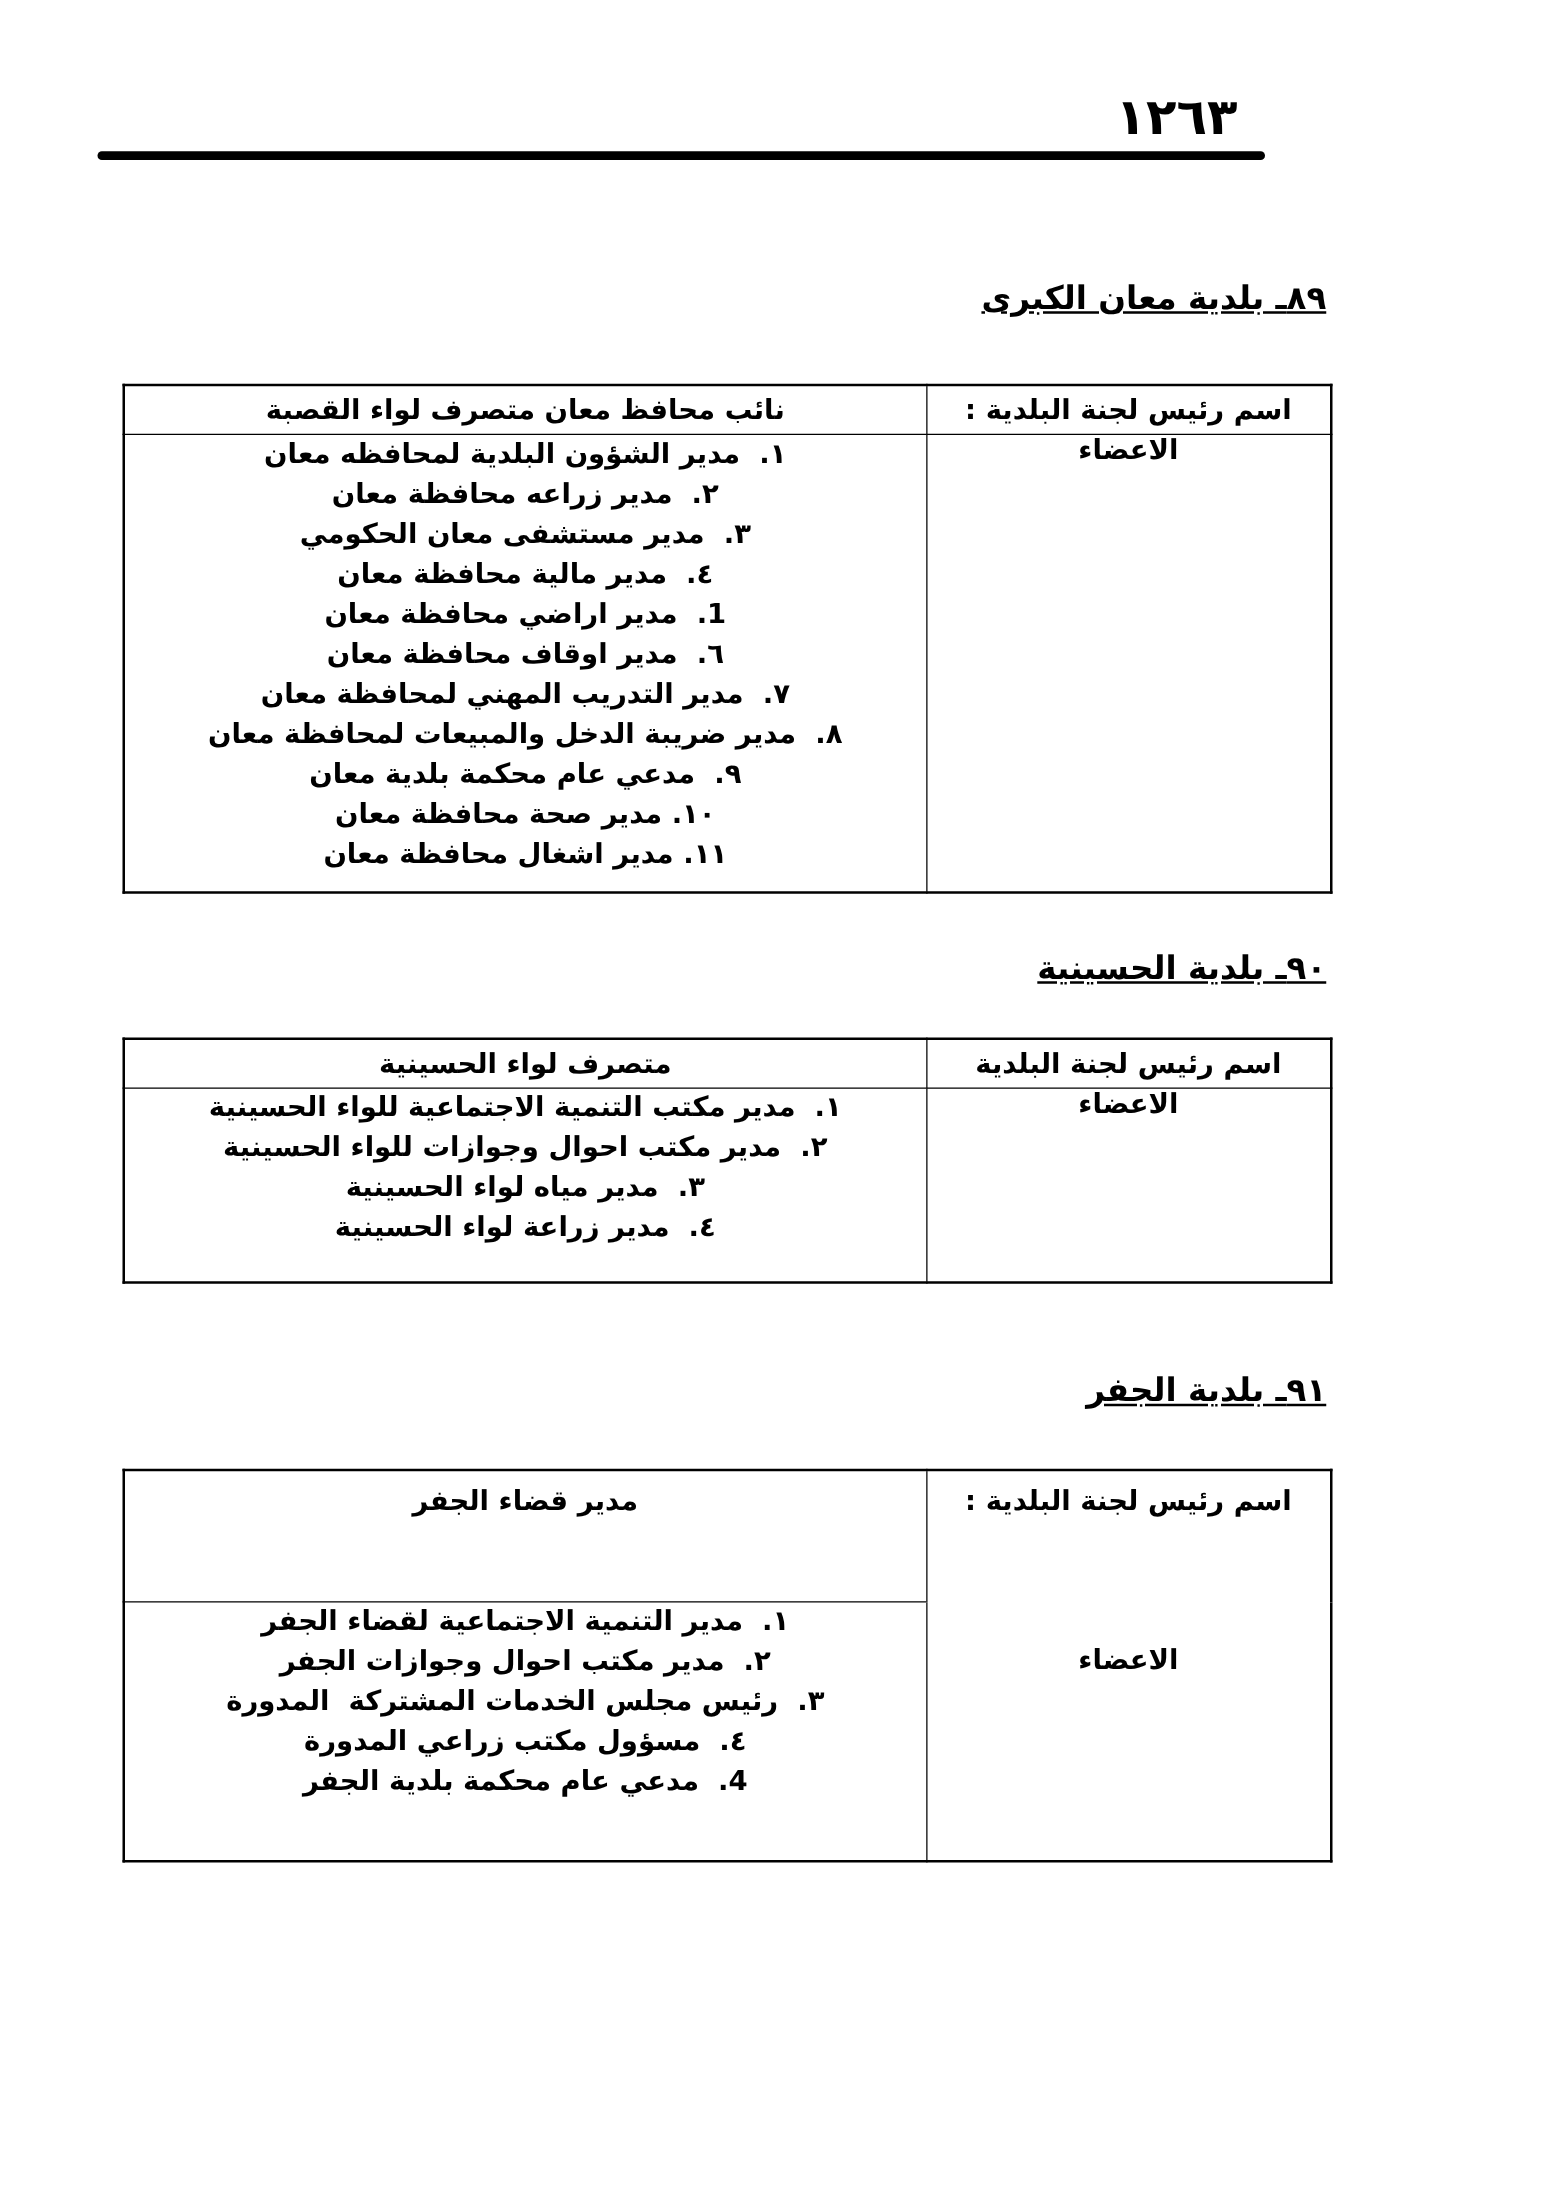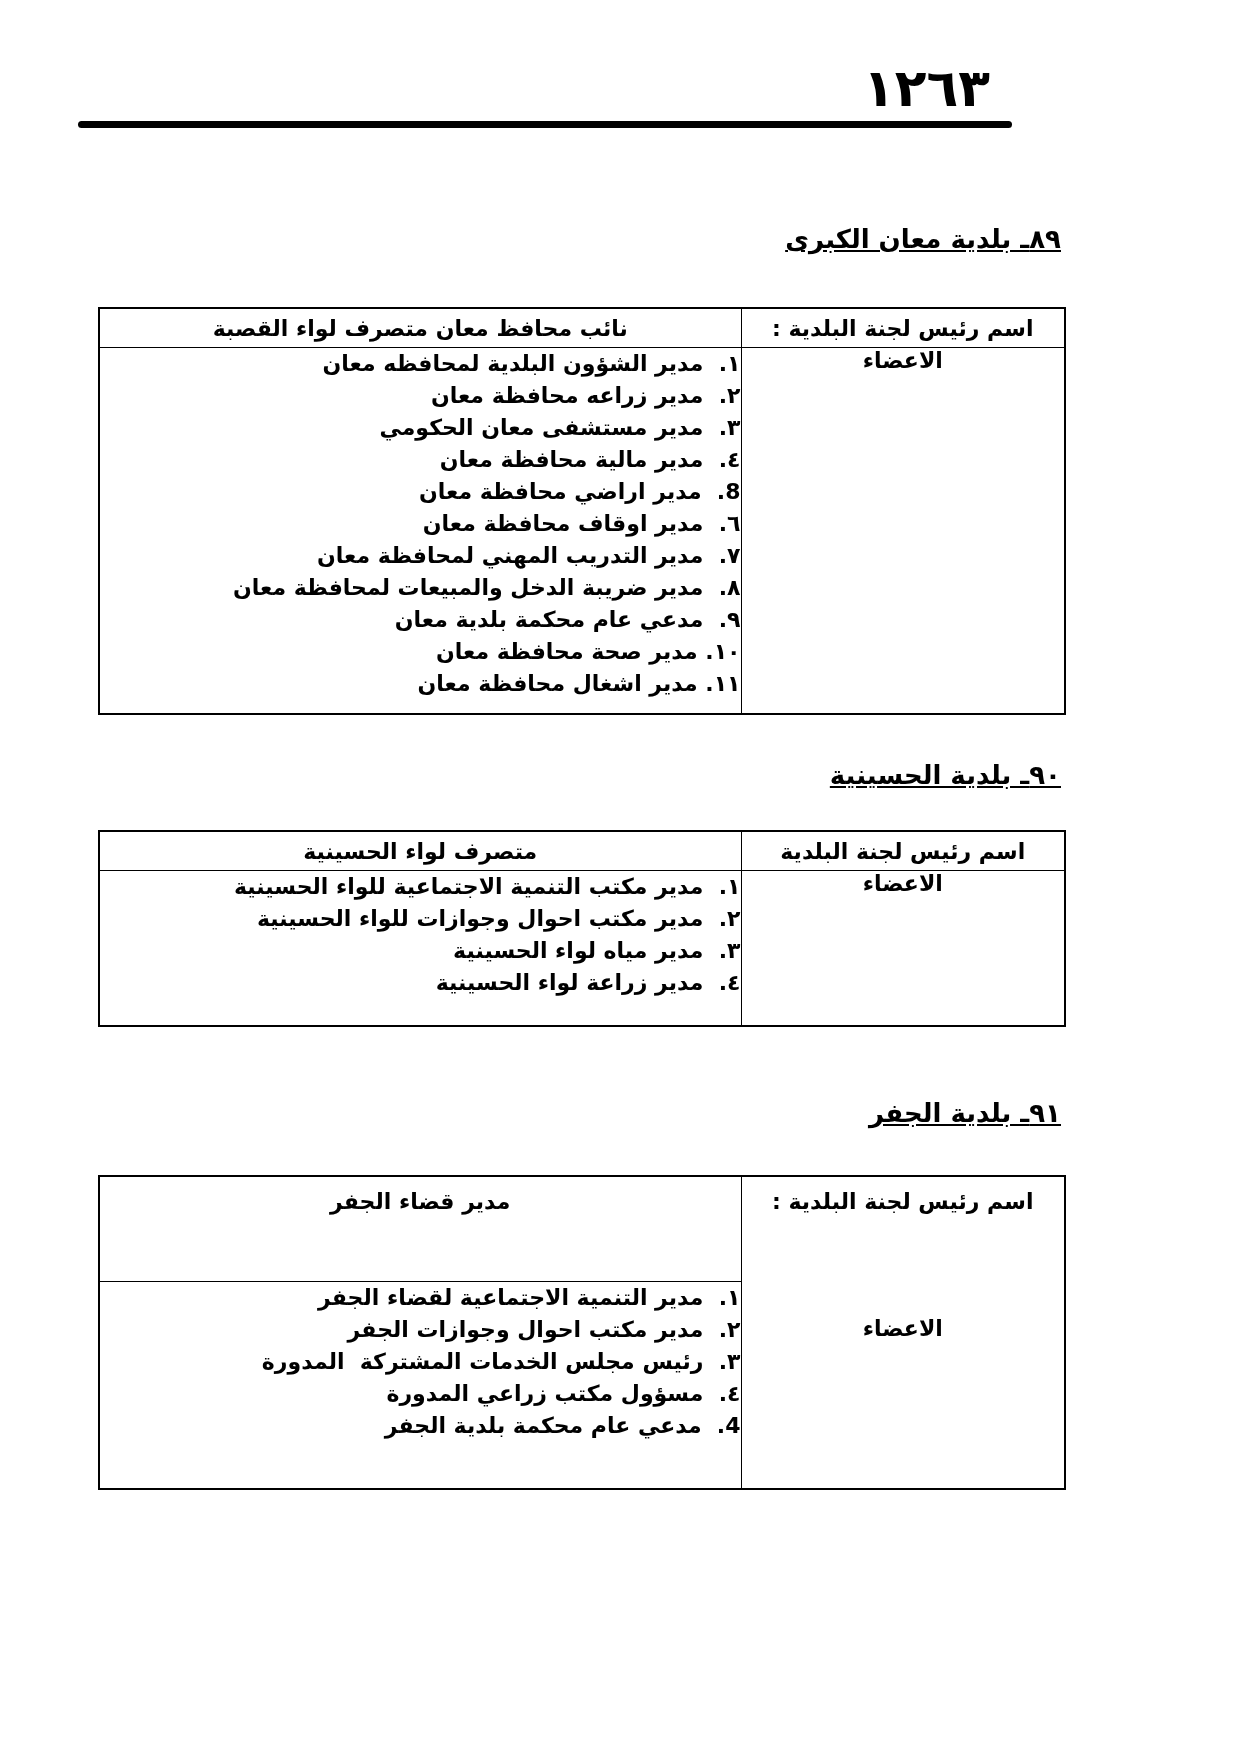--- a/index.html
+++ b/index.html
@@ -10,23 +10,23 @@
     background:#ffffff;
     color:#000;
     font-family:"DejaVu Sans","Liberation Sans",sans-serif;
     font-weight:bold;
     direction:rtl;
     overflow:hidden;
   }
   
   .page-number{
     position:absolute;
-    top:60px;
+    top:72px;
     right:251px;
-    font-size:52px;
+    font-size:40px;
     letter-spacing:5px;
     line-height:1.1;
   }
   .header-rule{
     position:absolute;
     top:121px;
     left:78px;
     width:934px;
     height:7px;
     background:#000;
@@ -106,21 +106,20 @@
     vertical-align:top;
     padding-top:6px;
   }
   .t1 td.body-row{height:365px;}
   .t2 td.body-row{height:154px;}
   .t3 td.body-row{height:172px;margin-top:48px;}
 
   .member{
     line-height:32px;
     white-space:pre;
-    text-align:right;
   }
 </style>
 </head>
 <body>
 
 <div class="page">
 
   <div class="page-number">١٢٦٣</div>
   <div class="header-rule"></div>
 
@@ -135,21 +134,21 @@
       <td class="hdr hdr-right">اسم رئيس لجنة البلدية :</td>
       <td class="hdr">نائب محافظ معان متصرف لواء القصبة</td>
     </tr>
     <tr>
       <td class="body-row members-label-cell">الاعضاء</td>
       <td class="body-row members-cell">
         <div class="member">١.  مدير الشؤون البلدية لمحافظه معان</div>
         <div class="member">٢.  مدير زراعه محافظة معان</div>
         <div class="member">٣.  مدير مستشفى معان الحكومي</div>
         <div class="member">٤.  مدير مالية محافظة معان</div>
-        <div class="member">8.  مدير اراضي محافظة معان</div>
+        <div class="member">1.  مدير اراضي محافظة معان</div>
         <div class="member">٦.  مدير اوقاف محافظة معان</div>
         <div class="member">٧.  مدير التدريب المهني لمحافظة معان</div>
         <div class="member">٨.  مدير ضريبة الدخل والمبيعات لمحافظة معان</div>
         <div class="member">٩.  مدعي عام محكمة بلدية معان</div>
         <div class="member">١٠. مدير صحة محافظة معان</div>
         <div class="member">١١. مدير اشغال محافظة معان</div>
       </td>
     </tr>
   </tbody>
     </table>

